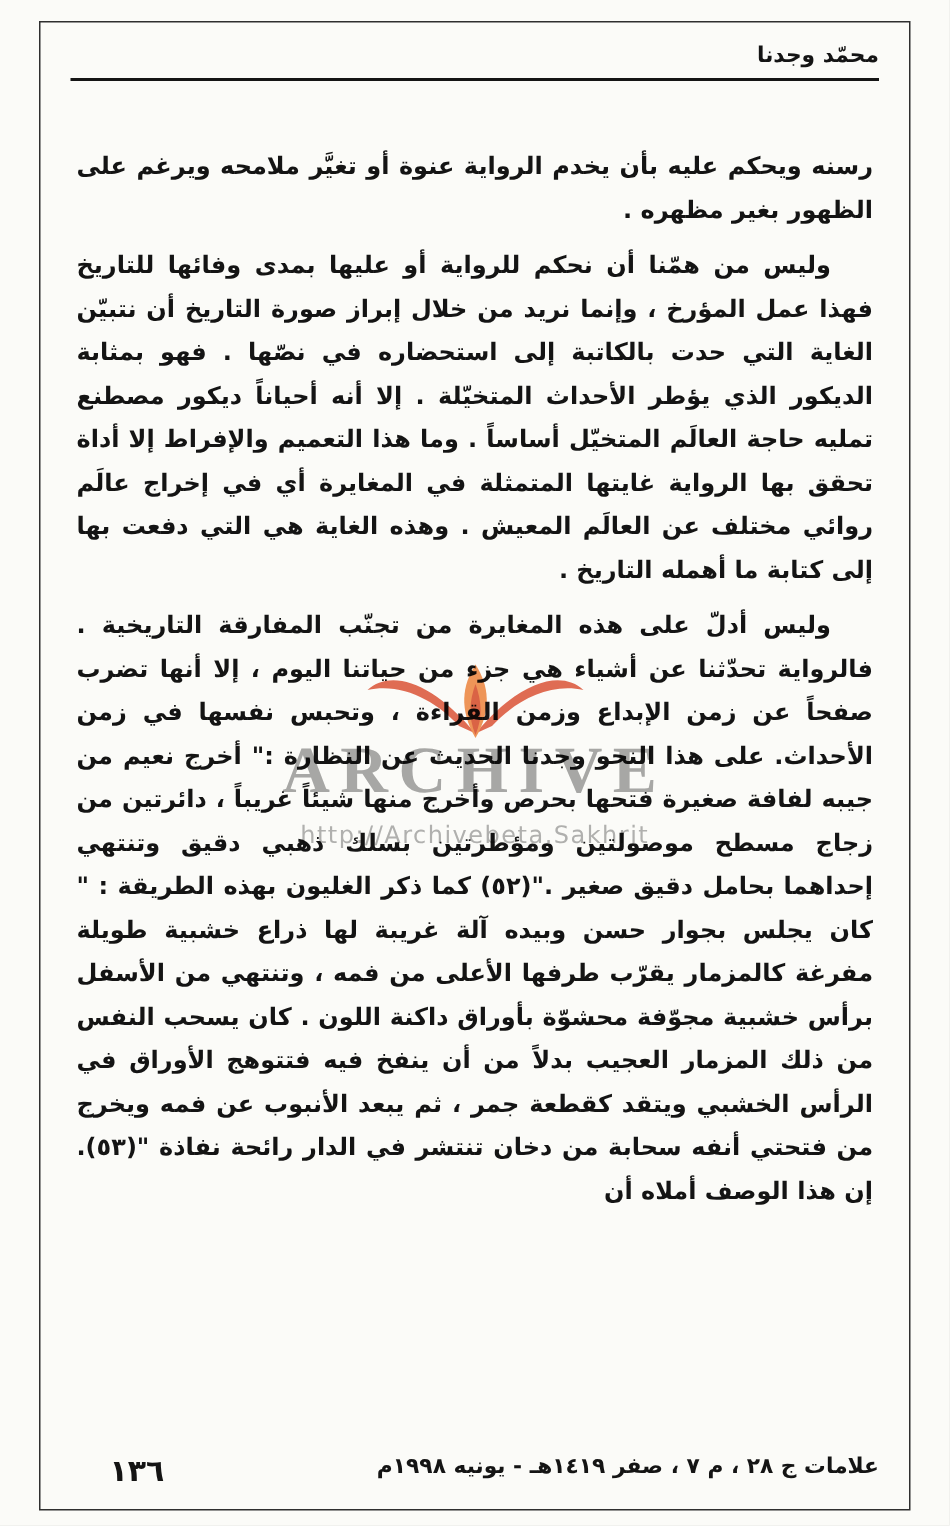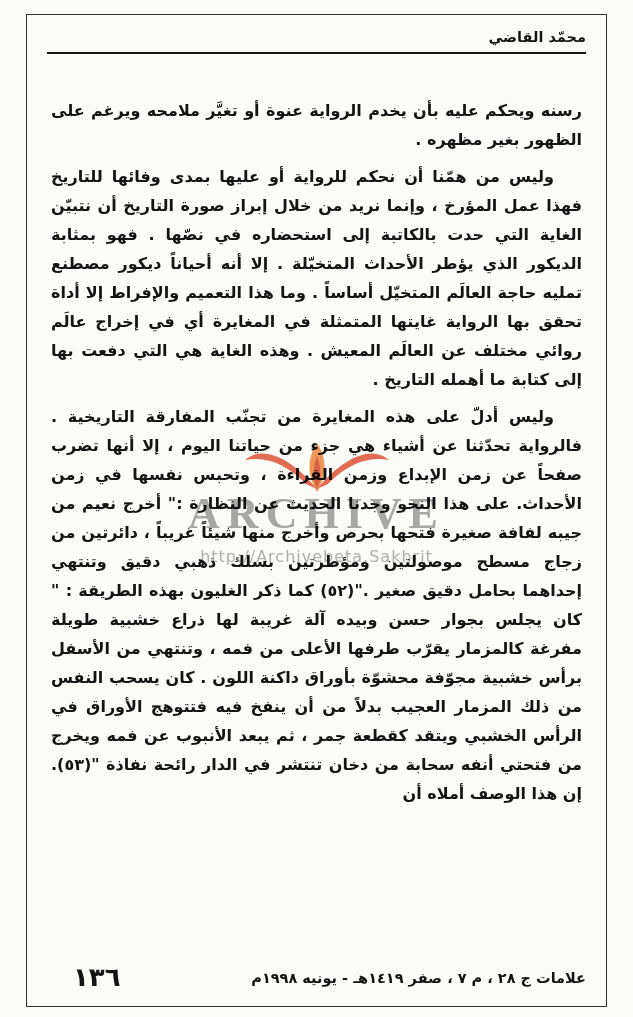--- a/index.html
+++ b/index.html
@@ -73,30 +73,30 @@
   }
   .footer {
     position: absolute;
     left: 20px; right: 20px; bottom: 16px;
     display: flex;
     justify-content: space-between;
     align-items: flex-end;
     font-weight: bold;
   }
   .footer-info { font-size: 14.5px; padding-bottom: 4px; margin-left: 16px; }
-  .footer-page { font-size: 26px; line-height: 1; padding-left: 26px; }
+  .footer-page { font-size: 20px; line-height: 1; padding-left: 26px; }
 </style>
 </head>
 <body>
 
 <div class="page">
   <div class="frame">
 
     <div class="header">
-      <span class="header-author">محمّد القاضي</span>
+      <span class="header-author">محمّد وجدنا</span>
     </div>
     <div class="header-rule"></div>
 
     <div class="watermark">
       <svg class="wm-flame" width="150" height="52" viewBox="0 0 150 52" xmlns="http://www.w3.org/2000/svg">
         <path d="M75 47 C 46 12, 18 4, 3 18 C 27 13, 49 26, 64 42 Z" fill="#df5538"></path>
         <path d="M75 47 C 104 12, 132 4, 147 18 C 123 13, 101 26, 86 42 Z" fill="#df5538"></path>
         <path d="M75 50 C 64 31, 66 15, 75 1 C 84 15, 86 31, 75 50 Z" fill="#f0853e"></path>
         <path d="M75 48 C 70 36, 71 25, 75 14 C 79 25, 80 36, 75 48 Z" fill="#d94927"></path>
       </svg>

